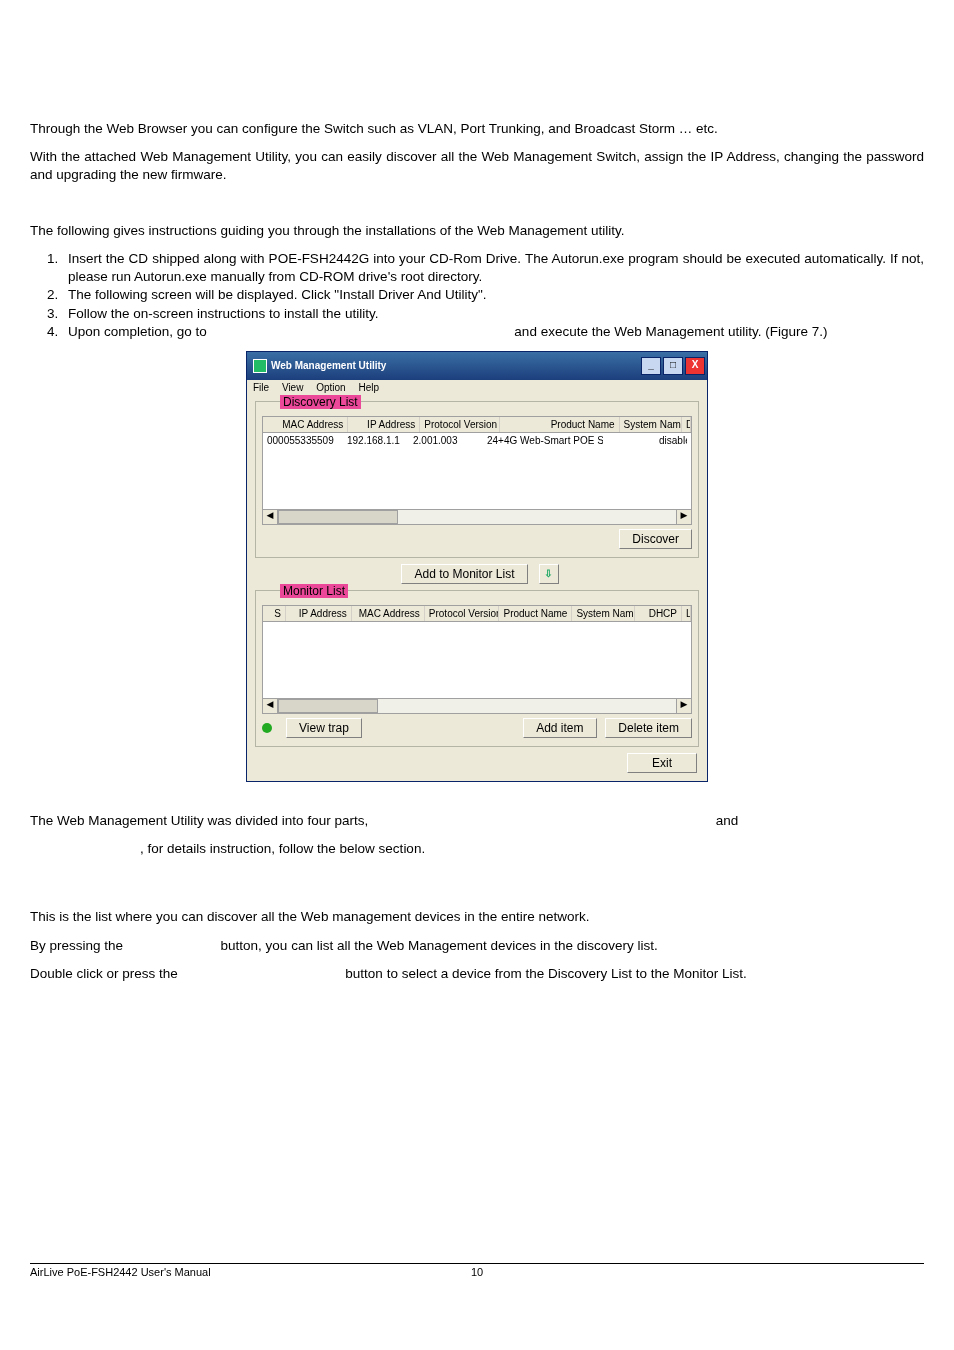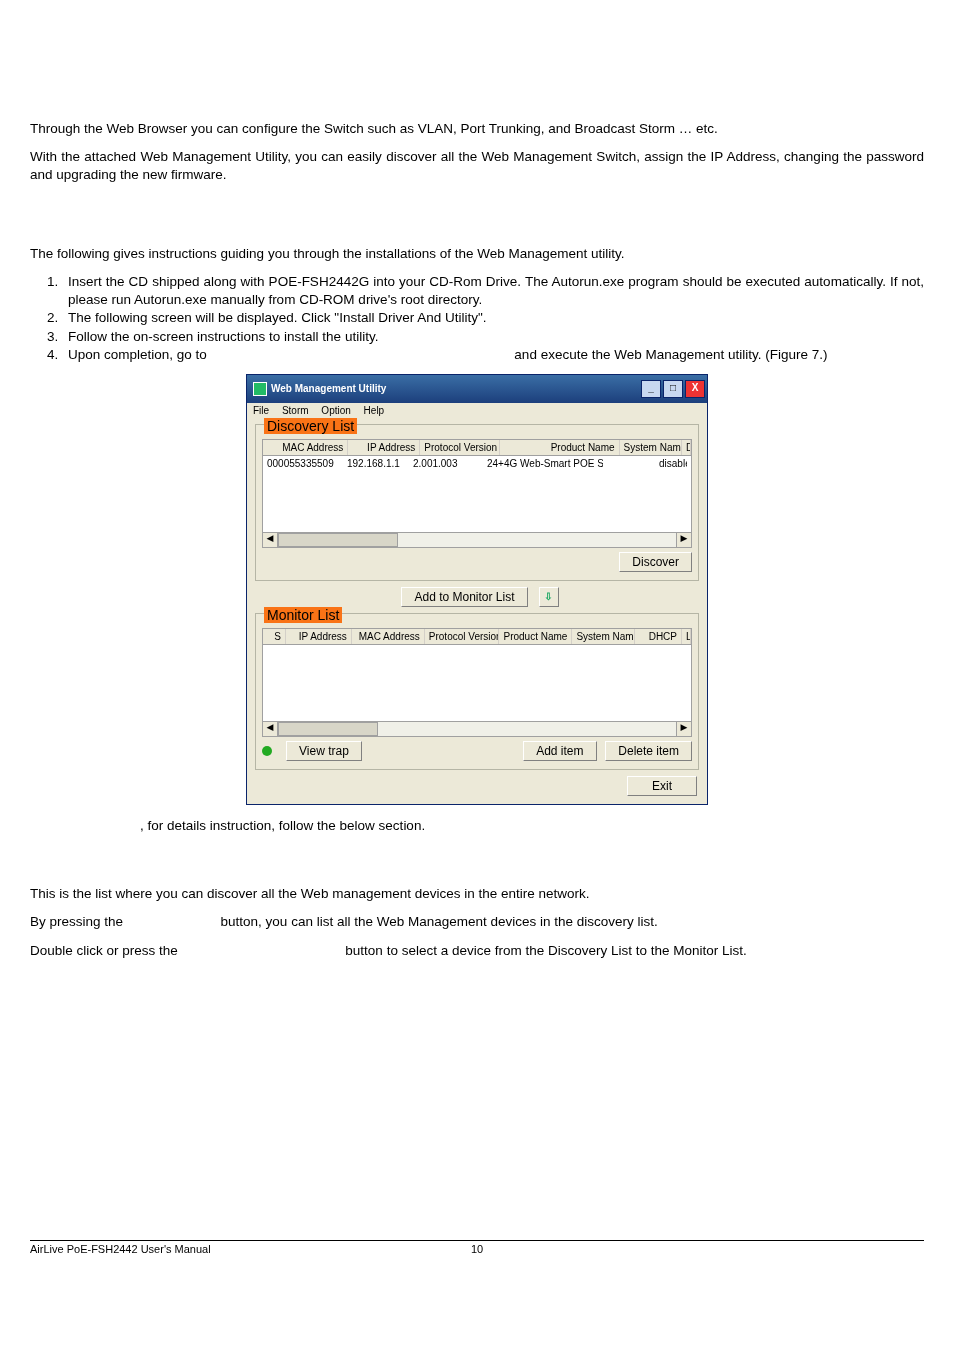--- a/index.html
+++ b/index.html
@@ -78,24 +78,24 @@
   }
   .menubar span { margin-right: 10px; }
   .groupbox {
     margin: 6px 8px;
     border: 1px solid #b5b5a5;
     padding: 14px 6px 8px 6px;
     position: relative;
   }
   .groupbox .gtitle {
     position: absolute;
-    top: -7px; left: 8px;
-    background: #f97316;
+    top: -7px; left: 24px;
+    background: #ec4899;
     padding: 0 3px;
-    font-size: 14px;
+    font-size: 12px;
   }
   .listhdr {
     display: flex;
     background: #ece9d8;
     border: 1px solid #a0a0a0;
     font-size: 10px;
     text-align: right;
   }
   .listhdr div {
     border-right: 1px solid #d4d0c8;
@@ -179,21 +179,21 @@
   .footer-wrap { position: relative; }
 </style>
 </head>
 <body>
 
 <div class="page">
 
   <p class="body-text">Through the Web Browser you can configure the Switch such as VLAN, Port Trunking, and Broadcast Storm … etc.</p>
   <p class="body-text">With the attached Web Management Utility, you can easily discover all the Web Management Switch, assign the IP Address, changing the password and upgrading the new firmware.</p>
 
-  <p class="body-text" style="margin-top:60px">The following gives instructions guiding you through the installations of the Web Management utility.</p>
+  <p class="body-text" style="margin-top:37px">The following gives instructions guiding you through the installations of the Web Management utility.</p>
 
   <ol class="numbered">
     <li>Insert the CD shipped along with POE-FSH2442G into your CD-Rom Drive. The Autorun.exe program should be executed automatically. If not, please run Autorun.exe manually from CD-ROM drive's root directory.</li>
     <li>The following screen will be displayed. Click "Install Driver And Utility".</li>
     <li>Follow the on-screen instructions to install the utility.</li>
     <li>
       <span>Upon completion, go to </span>
       <span style="display:inline-block; width:300px;"></span>
       <span> and execute the Web Management utility. (Figure 7.)</span>
     </li>
@@ -205,21 +205,21 @@
         <span class="ticon"></span>
         <span>Web Management Utility</span>
         <div class="winbtns">
           <div class="winbtn">_</div>
           <div class="winbtn">□</div>
           <div class="winbtn red">X</div>
         </div>
       </div>
       <div class="menubar">
         <span>File</span>
-        <span>Storm</span>
+        <span>View</span>
         <span>Option</span>
         <span>Help</span>
       </div>
 
       <div class="groupbox">
         <span class="gtitle">Discovery List</span>
         <div class="listhdr">
           <div style="width:80px">MAC Address</div>
           <div style="width:66px">IP Address</div>
           <div style="width:74px">Protocol Version</div>
@@ -288,20 +288,25 @@
         </div>
       </div>
 
 
       <div class="btn-row" style="margin:6px 10px 8px 0;">
         <span class="winbutton" style="padding:2px 24px">Exit</span>
       </div>
     </div>
   </div>
 
+  <p class="body-text" style="margin-top:30px">
+    <span>The Web Management Utility was divided into four parts, </span>
+    <span style="display:inline-block; width:340px;"></span>
+    <span> and</span>
+  </p>
   <p class="body-text" style="padding-left:110px; text-align:left">, for details instruction, follow the below section.</p>
 
   <p class="body-text" style="margin-top:50px">This is the list where you can discover all the Web management devices in the entire network.</p>
   <p class="body-text">
     <span>By pressing the </span>
     <span style="display:inline-block; width:90px;"></span>
     <span> button, you can list all the Web Management devices in the discovery list.</span>
   </p>
   <p class="body-text">
     <span>Double click or press the </span>

